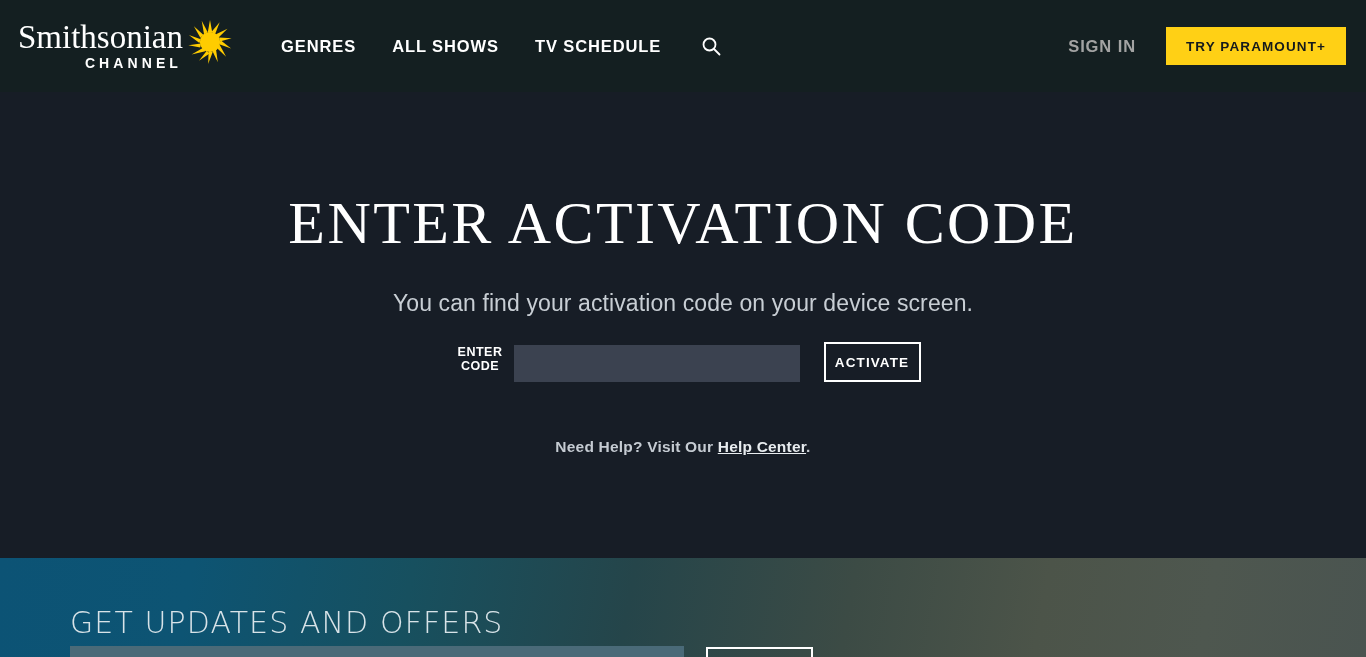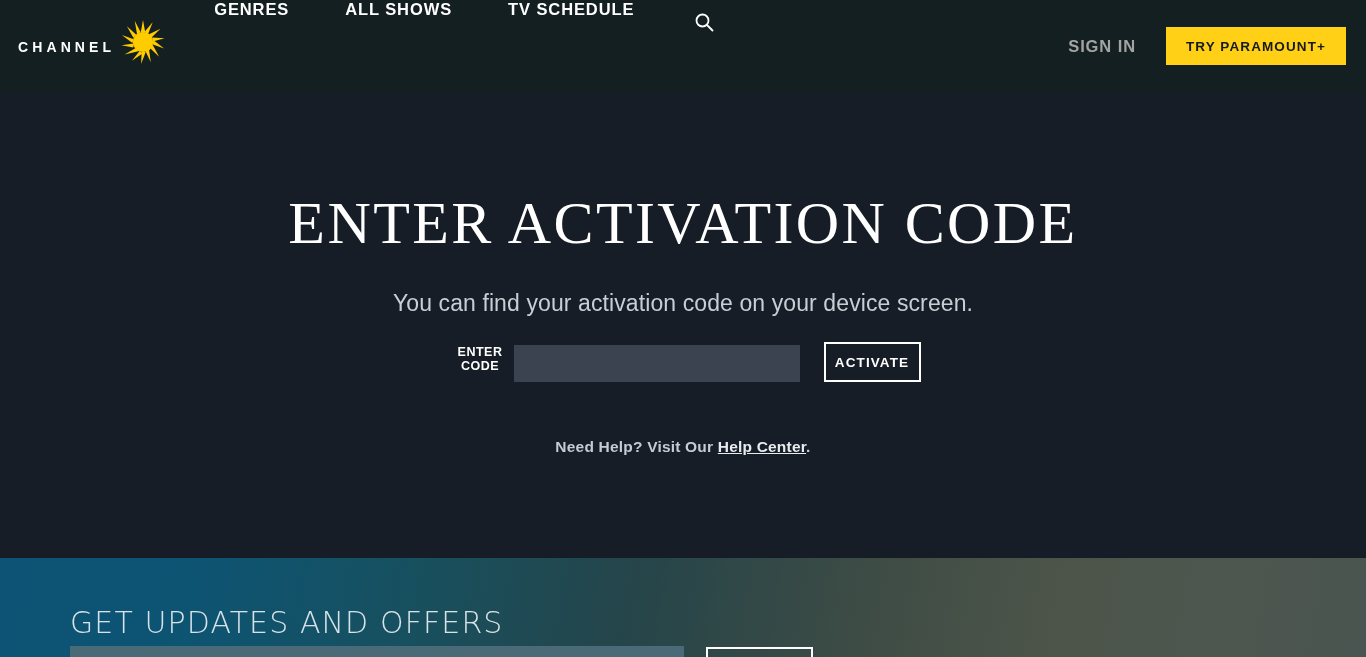--- a/index.html
+++ b/index.html
@@ -50,23 +50,22 @@
     line-height: 16px;
     font-weight: 700;
     letter-spacing: 4.1px;
     color: #ffffff;
     margin-top: 1px;
     margin-right: 1px;
   }
   .logo-sun { margin-left: 4px; margin-top: -4px; display: block; }
 
   .nav {
-    display: flex; 
+    display: flex; align-items: center;
     height: 92px;
-    gap: 20px;
   }
   .nav-item {
     color: #ffffff;
     font-size: 16.5px;
     font-weight: 700;
     letter-spacing: 0.9px;
     text-decoration: none;
     padding: 0 18px;
     white-space: nowrap;
     cursor: pointer;
@@ -243,20 +242,21 @@
 </style>
 </head>
 <body>
 
 <div class="page">
 
   <div class="header">
 
     <div class="logo-block">
       <div class="logo-words">
+        <span class="logo-smithsonian">Smithsonian</span>
         <span class="logo-channel">CHANNEL</span>
       </div>
       <span class="logo-sun">
         <svg width="46" height="46" viewBox="0 0 100 100" aria-hidden="true">
           <g fill="#ffcc00">
             <circle cx="50" cy="50" r="22"></circle>
             <g>
               <polygon points="50,2 55,30 45,30"></polygon>
               <polygon points="71,7 61,33 53,28"></polygon>
               <polygon points="88,21 68,41 63,33"></polygon>

